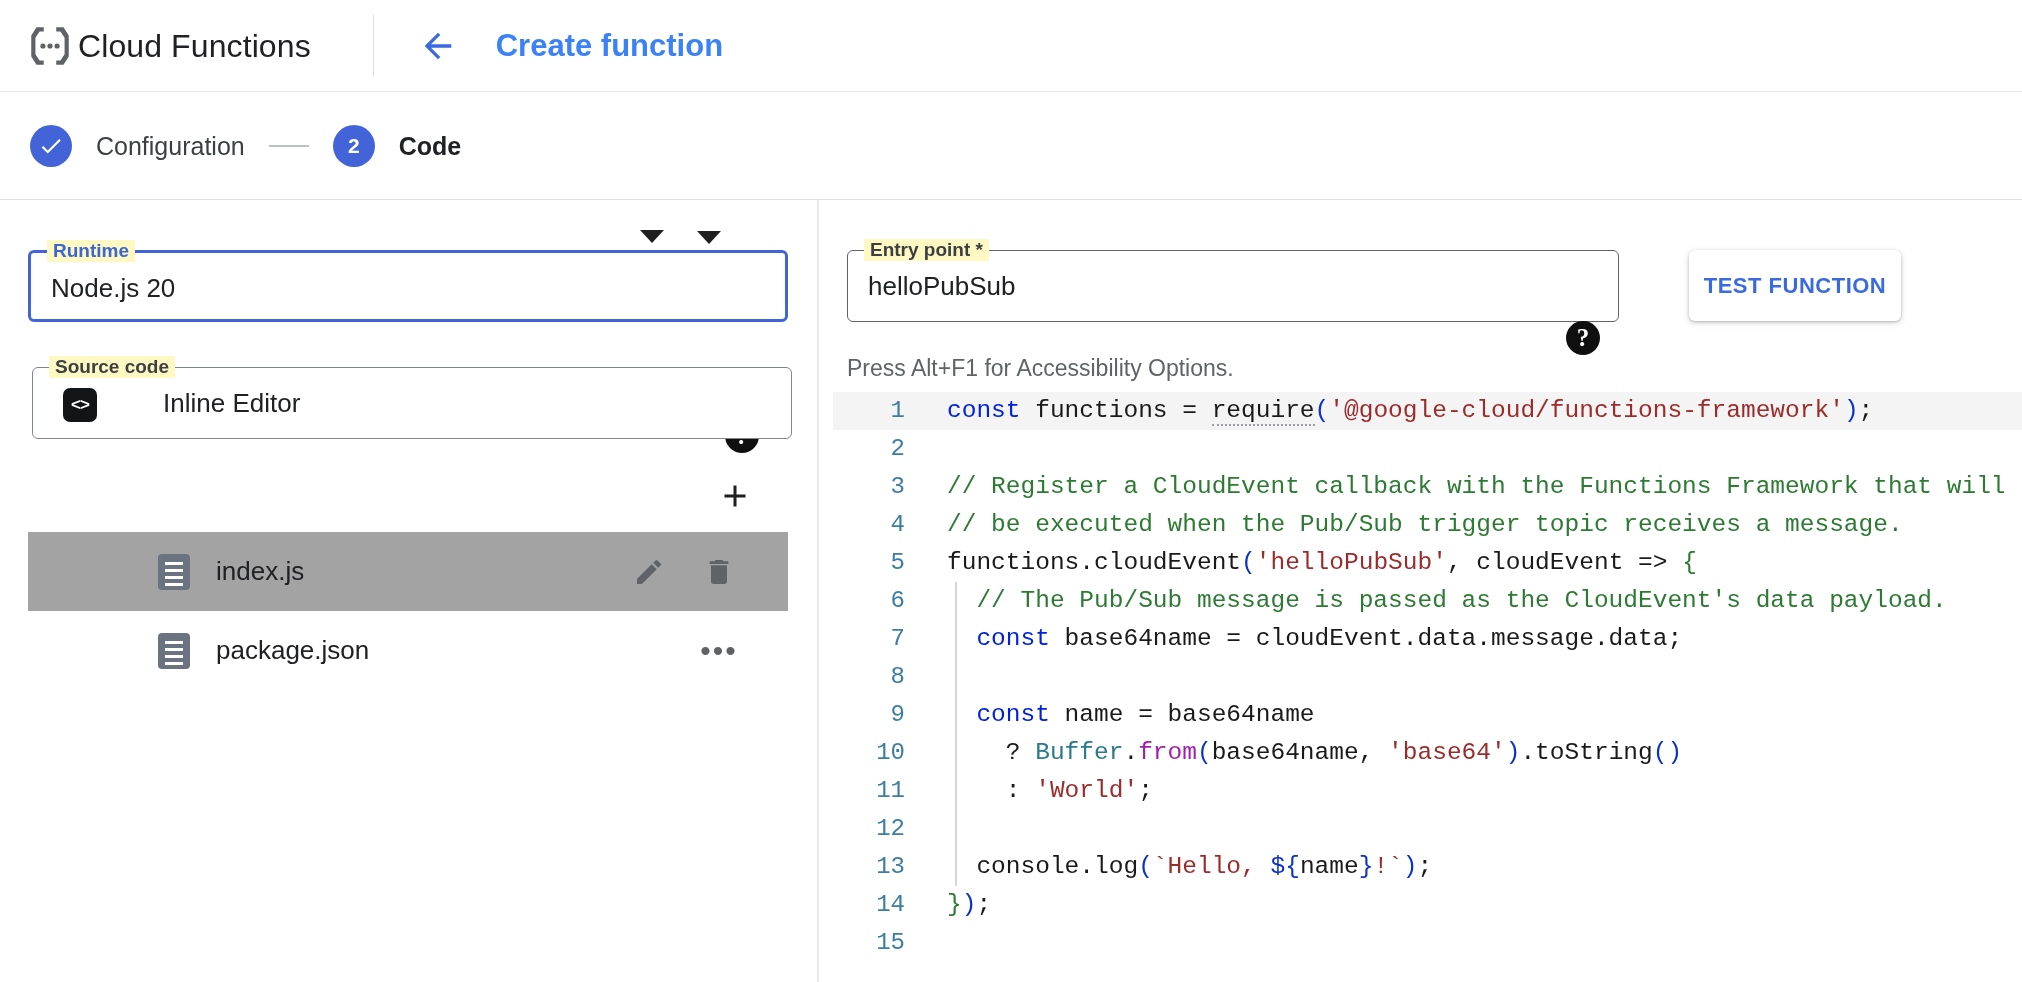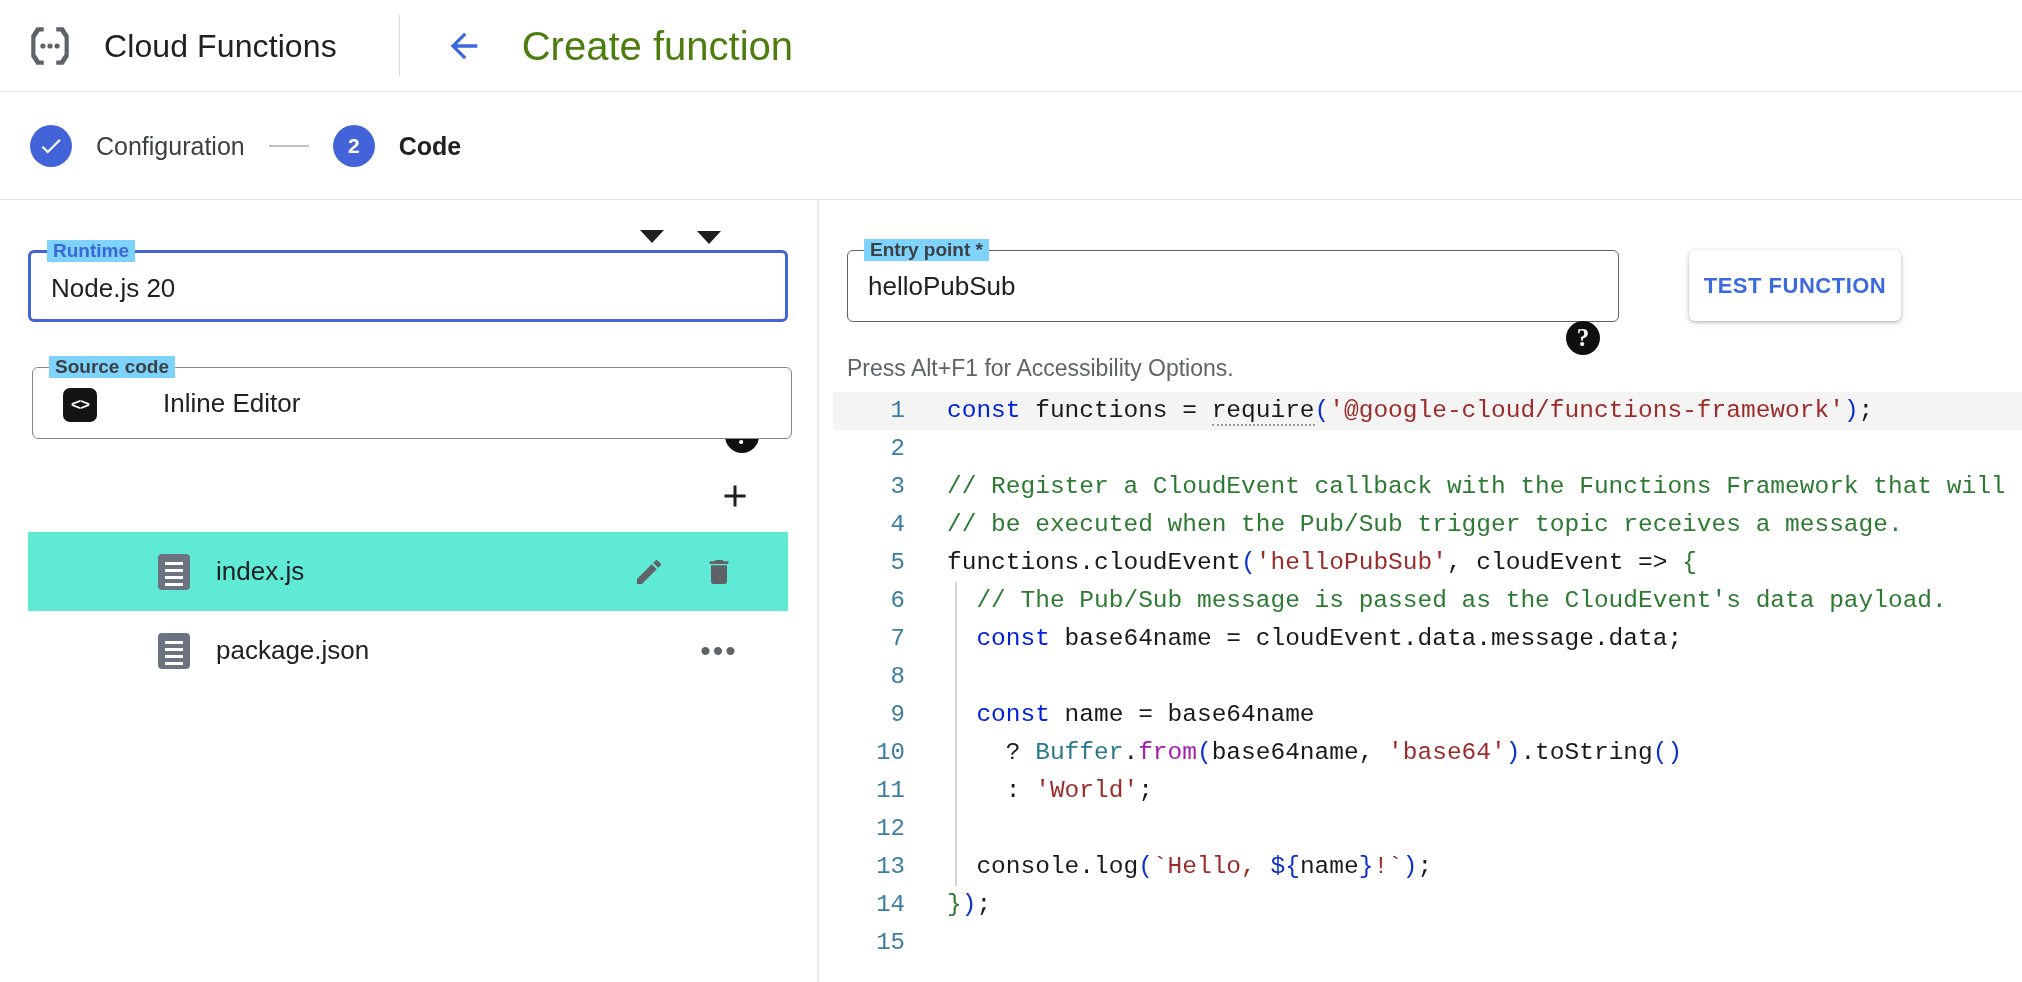--- a/index.html
+++ b/index.html
@@ -12,32 +12,32 @@
     overflow: hidden;
   }
 
   
   .appbar {
     position: absolute; left: 0; top: 0; width: 2022px; height: 92px;
     display: flex; align-items: center;
   }
   .app-logo { margin-left: 22px; width: 56px; height: 56px; display:flex; align-items:center; justify-content:center; }
   .app-title {
-    margin-left: 26px; font-size: 32px; font-weight: 400; color: #202124;
+    font-size: 32px; font-weight: 400; color: #202124;
     letter-spacing: .1px;
   }
   .appbar-divider {
     margin-left: 62px; width: 1px; height: 62px; background: #dadce0;
   }
   .back-arrow {
     margin-left: 44px; width: 40px; height: 40px; display:flex; align-items:center; justify-content:center;
     cursor: pointer;
   }
   .page-title {
-    margin-left: 38px; font-size: 40px; font-weight: 400; color: #4d7c0f;
+    margin-left: 38px; font-size: 31px; font-weight: 700; color: #3b82f6;
   }
   .appbar-bottom-rule {
     position: absolute; left: 0; top: 91px; width: 2022px; height: 1px; background: #e8eaed;
   }
 
   
   .stepper {
     position: absolute; left: 0; top: 92px; width: 1816px; height: 108px;
     display: flex; align-items: center; padding-left: 30px;
   }
@@ -69,21 +69,21 @@
   }
 
   
   .mfield {
     position: absolute;
     border-radius: 6px;
     background: #fff;
   }
   .mfield .legend {
     position: absolute; top: -12px; left: 16px;
-    background: #7dd3fc; padding: 0 6px;
+    background: #fef9c3; padding: 0 6px;
     font-size: 19px; line-height: 22px;
     font-weight: 500;
     white-space: nowrap;
   }
   .mfield .fvalue {
     position: absolute; left: 20px;
     font-size: 26px; color: #202124;
   }
 
   
@@ -138,21 +138,21 @@
     width: 40px; height: 40px; cursor: pointer;
     display:flex; align-items:center; justify-content:center;
   }
 
   
   .filelist { position: absolute; left: 28px; top: 332px; width: 760px; }
   .file-row {
     position: relative; height: 79px; display: flex; align-items: center;
     cursor: pointer;
   }
-  .file-row.selected { background: #5eead4; }
+  .file-row.selected { background: #a3a3a3; }
   .file-icon {
     margin-left: 130px; width: 32px; height: 36px; border-radius: 4px;
     background: #6b7280; position: relative; flex: none;
   }
   .file-icon::before {
     content: ""; position: absolute; left: 7px; top: 8px; right: 7px; height: 3px;
     background: #fff;
     box-shadow: 0 7px 0 #fff, 0 14px 0 #fff, 0 21px 0 #fff;
   }
   .file-name { margin-left: 26px; font-size: 26px; color: #202124; }

